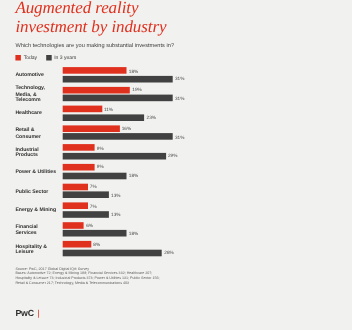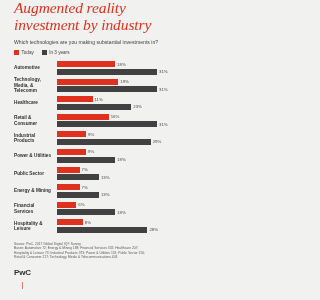--- a/index.html
+++ b/index.html
@@ -113,21 +113,20 @@
     color: #5c5c5c;
   }
   .notes div { white-space: nowrap; }
   .footer {
     position: absolute;
     left: 14px;
     bottom: 11px;
     display: flex;
     align-items: center;
     gap: 3px;
-    flex-direction: column;
   }
   .pwc {
     font-family: "Liberation Sans", sans-serif;
     font-weight: bold;
     font-size: 8px;
     color: #2f2f2f;
     letter-spacing: -0.2px;
   }
   .sep {
     color: #e0301e;

